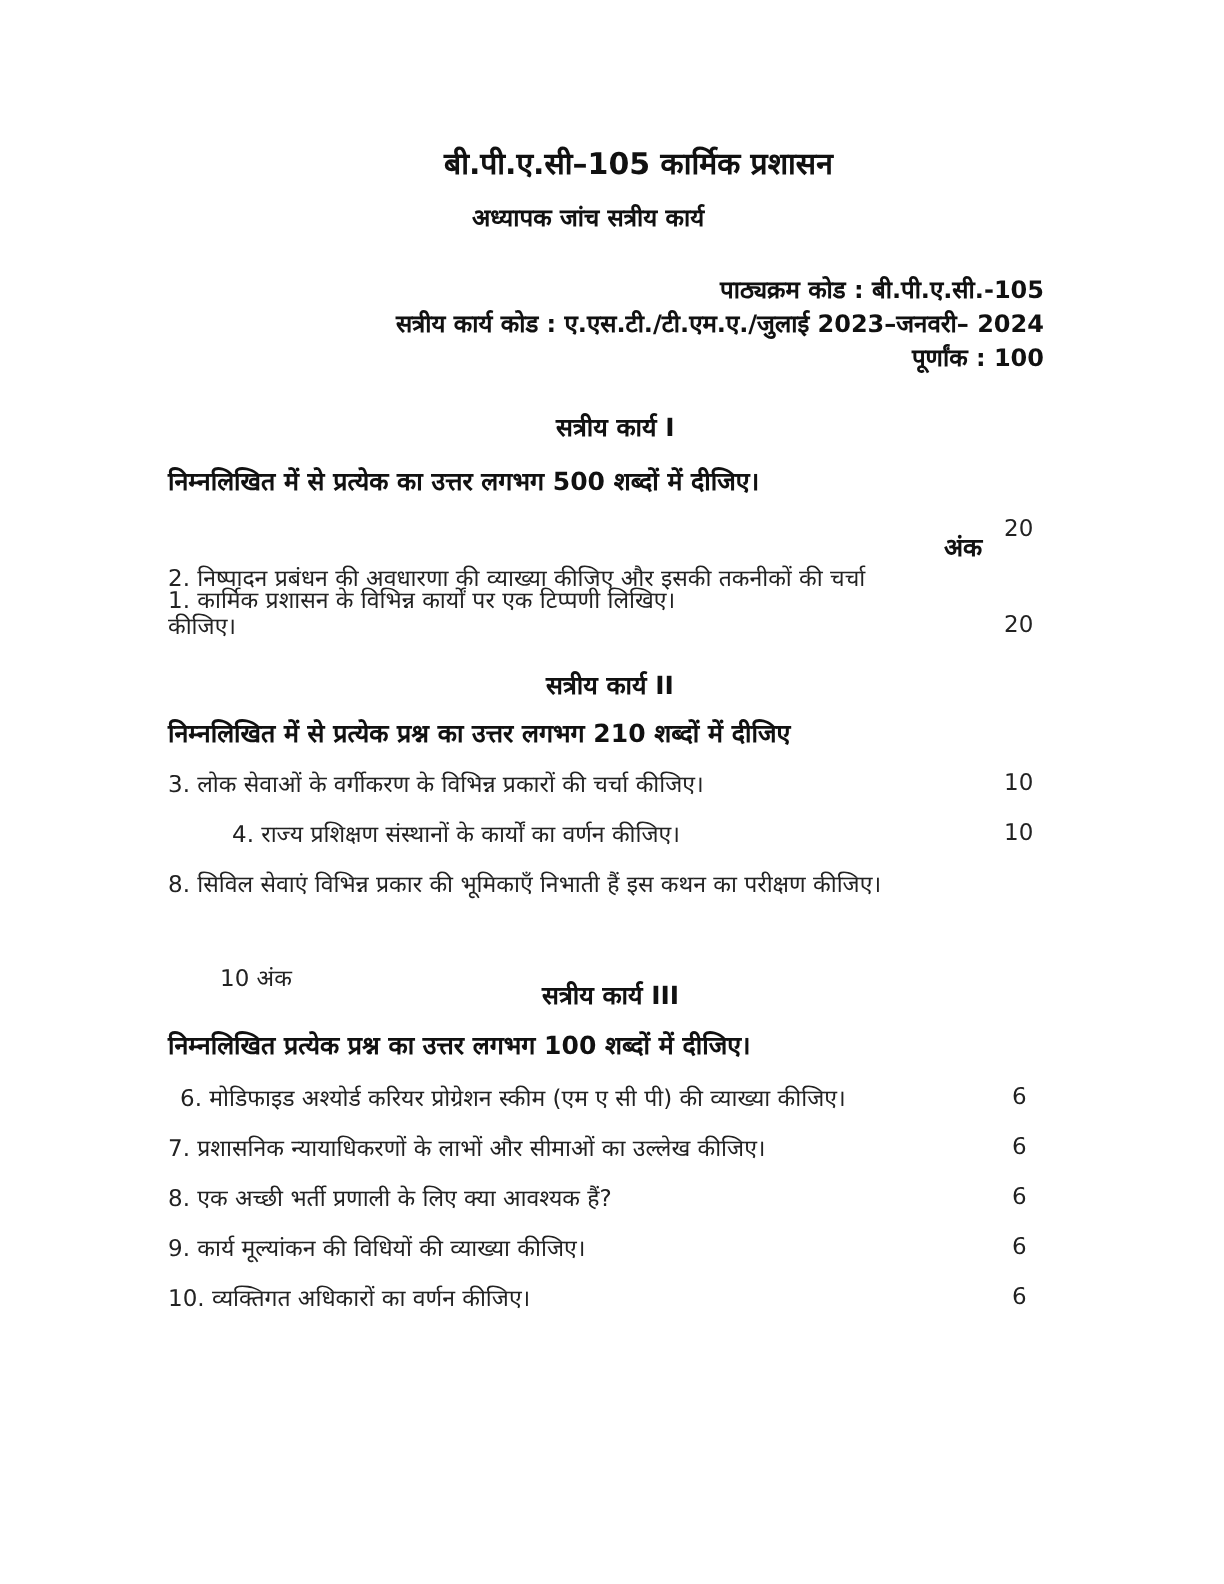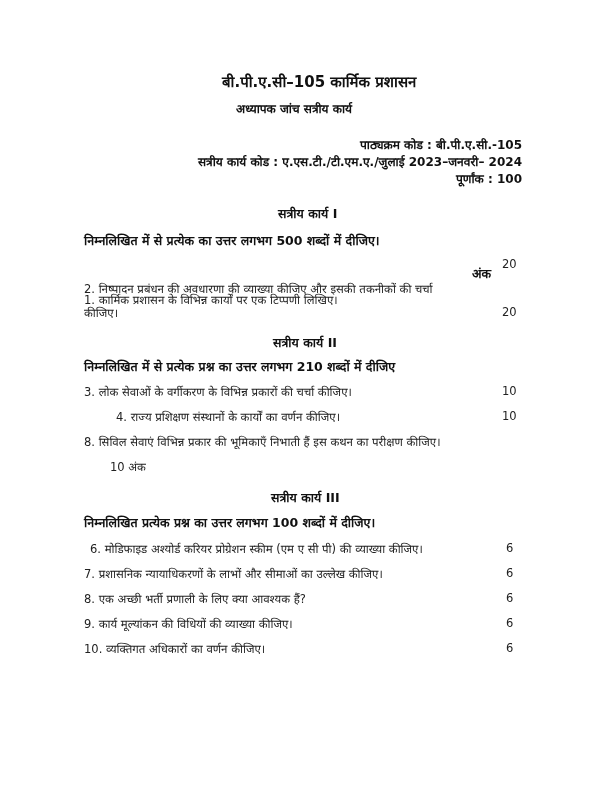--- a/index.html
+++ b/index.html
@@ -38,21 +38,21 @@
 <div class="abs section" style="left:273px; top:334px;">सत्रीय कार्य II</div>
 <div class="abs instr" style="left:84px; top:358px;">निम्नलिखित में से प्रत्येक प्रश्न का उत्तर लगभग 210 शब्दों में दीजिए</div>
 
 <div class="abs q" style="left:84px; top:384px;">3. लोक सेवाओं के वर्गीकरण के विभिन्न प्रकारों की चर्चा कीजिए।</div>
 <div class="abs marks" style="left:502px; top:384px;">10</div>
 
 <div class="abs q" style="left:84px; top:409px;margin-left:32px;">4. राज्य प्रशिक्षण संस्थानों के कार्यों का वर्णन कीजिए।</div>
 <div class="abs marks" style="left:502px; top:409px;">10</div>
 
 <div class="abs q" style="left:84px; top:434px;">8. सिविल सेवाएं विभिन्न प्रकार की भूमिकाएँ निभाती हैं इस कथन का परीक्षण कीजिए।</div>
-<div class="abs marks" style="left:110px; top:459px;">10 अंक</div>
+<div class="abs marks" style="left:110px; top:481px;">10 अंक</div>
 
 <div class="abs section" style="left:271px; top:489px;">सत्रीय कार्य III</div>
 <div class="abs instr" style="left:84px; top:514px;">निम्नलिखित प्रत्येक प्रश्न का उत्तर लगभग 100 शब्दों में दीजिए।</div>
 
 <div class="abs q" style="left:90px; top:541px;">6. मोडिफाइड अश्योर्ड करियर प्रोग्रेशन स्कीम (एम ए सी पी) की व्याख्या कीजिए।</div>
 <div class="abs marks" style="left:506px; top:541px;">6</div>
 
 <div class="abs q" style="left:84px; top:566px;">7. प्रशासनिक न्यायाधिकरणों के लाभों और सीमाओं का उल्लेख कीजिए।</div>
 <div class="abs marks" style="left:506px; top:566px;">6</div>
 

